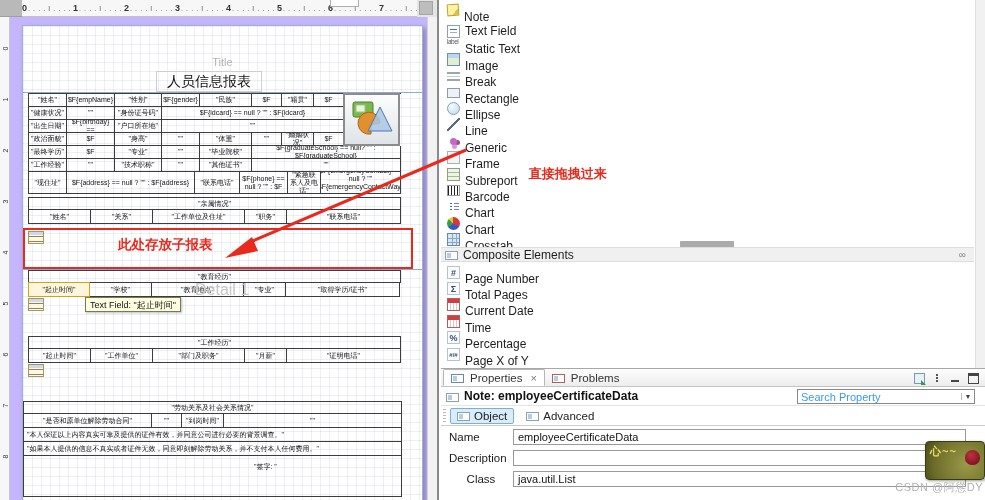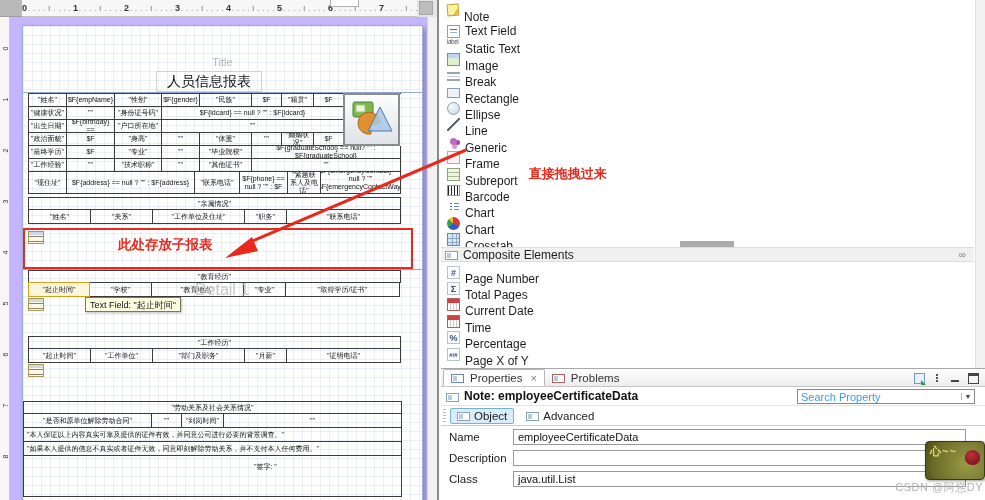--- a/index.html
+++ b/index.html
@@ -463,21 +463,21 @@
         </div>
       </div>
       <div class="formrow" style="top:81px;">
         <span class="flabel">Description</span>
         <span class="finput"></span>
       </div>
       <div class="formrow" style="top:60px;">
         <span class="flabel">Name</span>
         <span class="finput">employeeCertificateData</span>
       </div>
-      <div class="formrow" style="top:102px;">
+      <div class="formrow" style="top:102px;text-align:center;">
         <span class="flabel">Class</span>
         <span class="finput">java.util.List</span>
       </div>
     </div>
   </div>
 
   <svg id="arrow-svg">
     <line x1="466" y1="150" x2="248" y2="243" stroke="#e8291c" stroke-width="3"></line>
     <polygon points="225,258 252,237 258,251" fill="#e8291c"></polygon>
   </svg>

